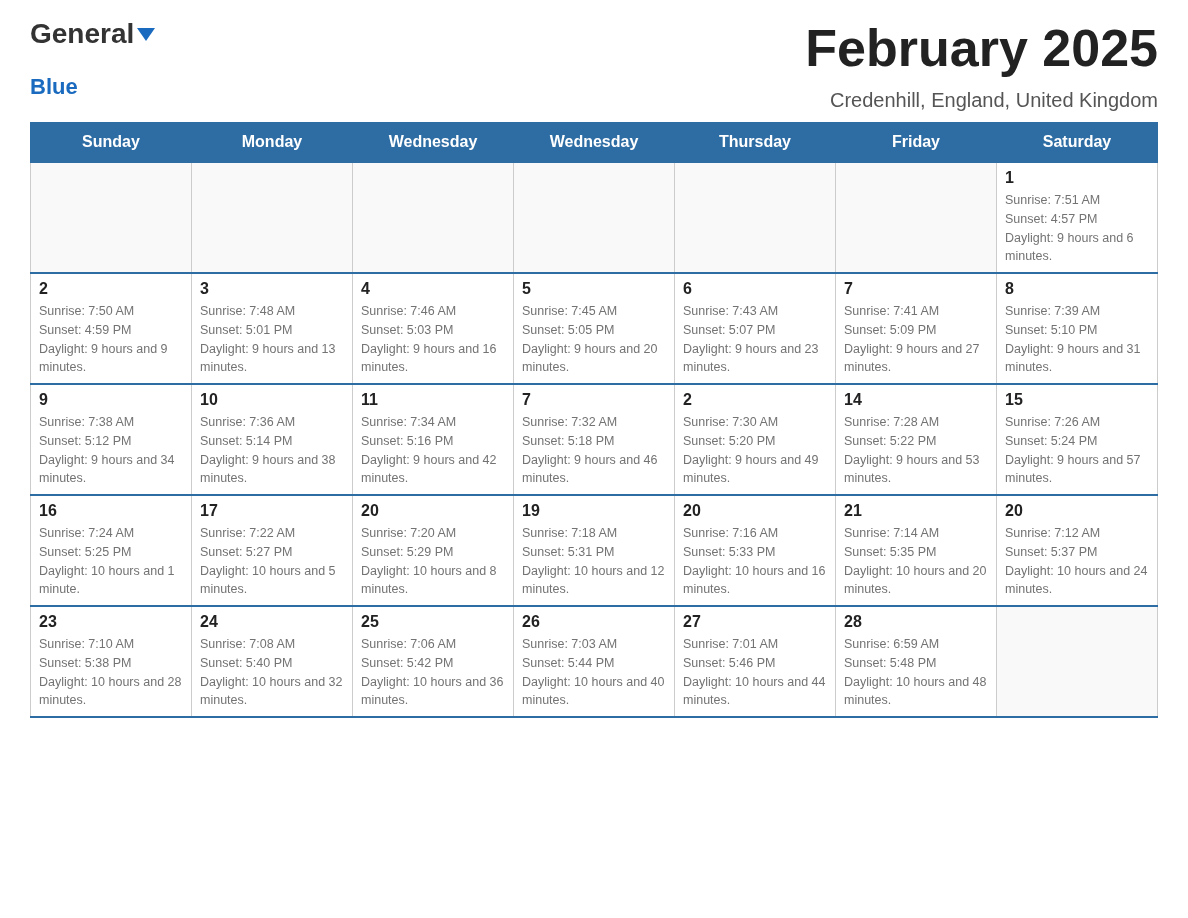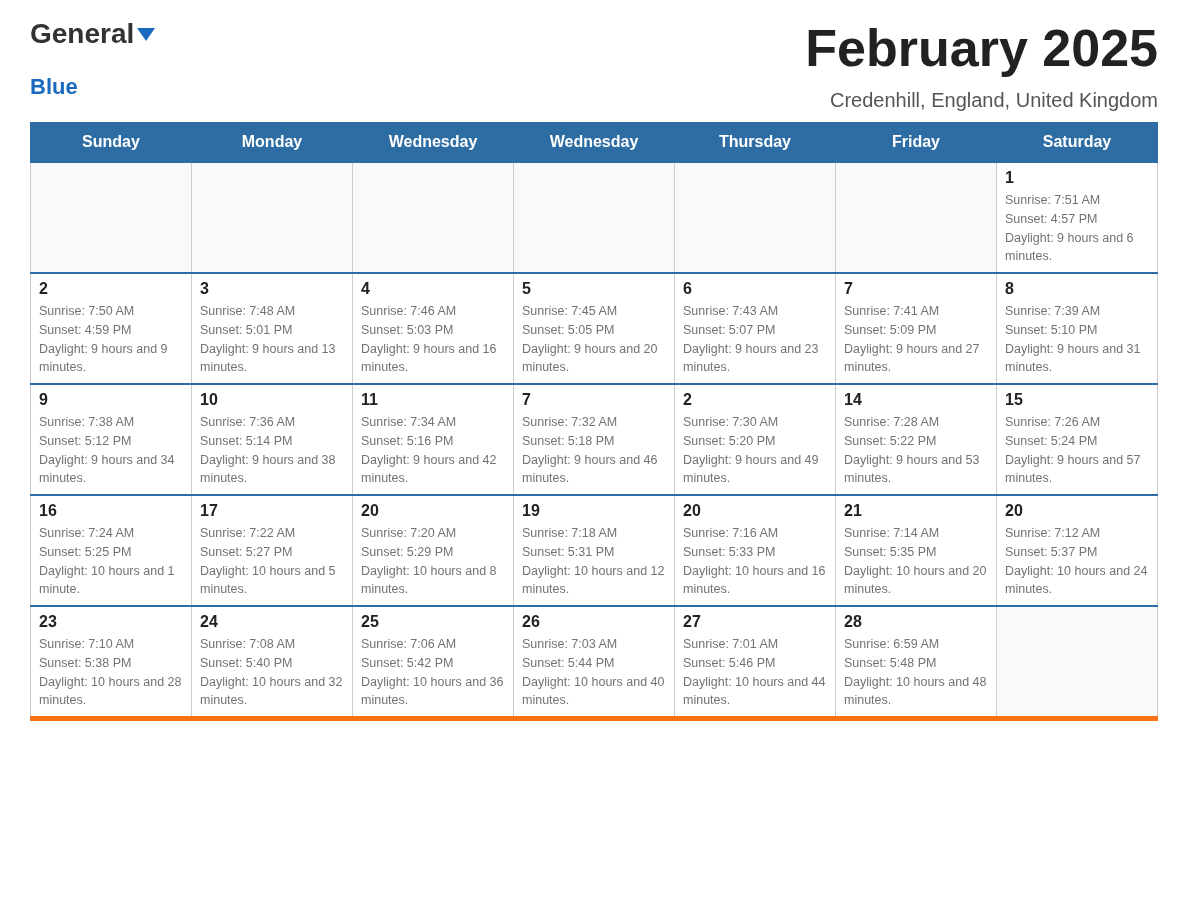--- a/index.html
+++ b/index.html
@@ -88,21 +88,21 @@
       color: #737373;
       line-height: 1.5;
     }
     .calendar tr {
       border-bottom: 2px solid #2e6da4;
     }
     .calendar tbody tr td {
       border-bottom: 1px solid #ccc;
     }
     .calendar tbody tr:last-child td {
-      border-bottom: 5px solid #f97316;
+      border-bottom: 1px solid #f97316;
     }
   </style>
 </head>
 <body>
 
 <div class="header">
   <div class="logo">
     <div class="logo-text">
       General<span style="display:inline-block;width:0;height:0;border-left:9px solid transparent;border-right:9px solid transparent;border-top:13px solid #1a6bbf;margin-left:3px;vertical-align:middle;margin-bottom:3px;"></span>
     </div>

